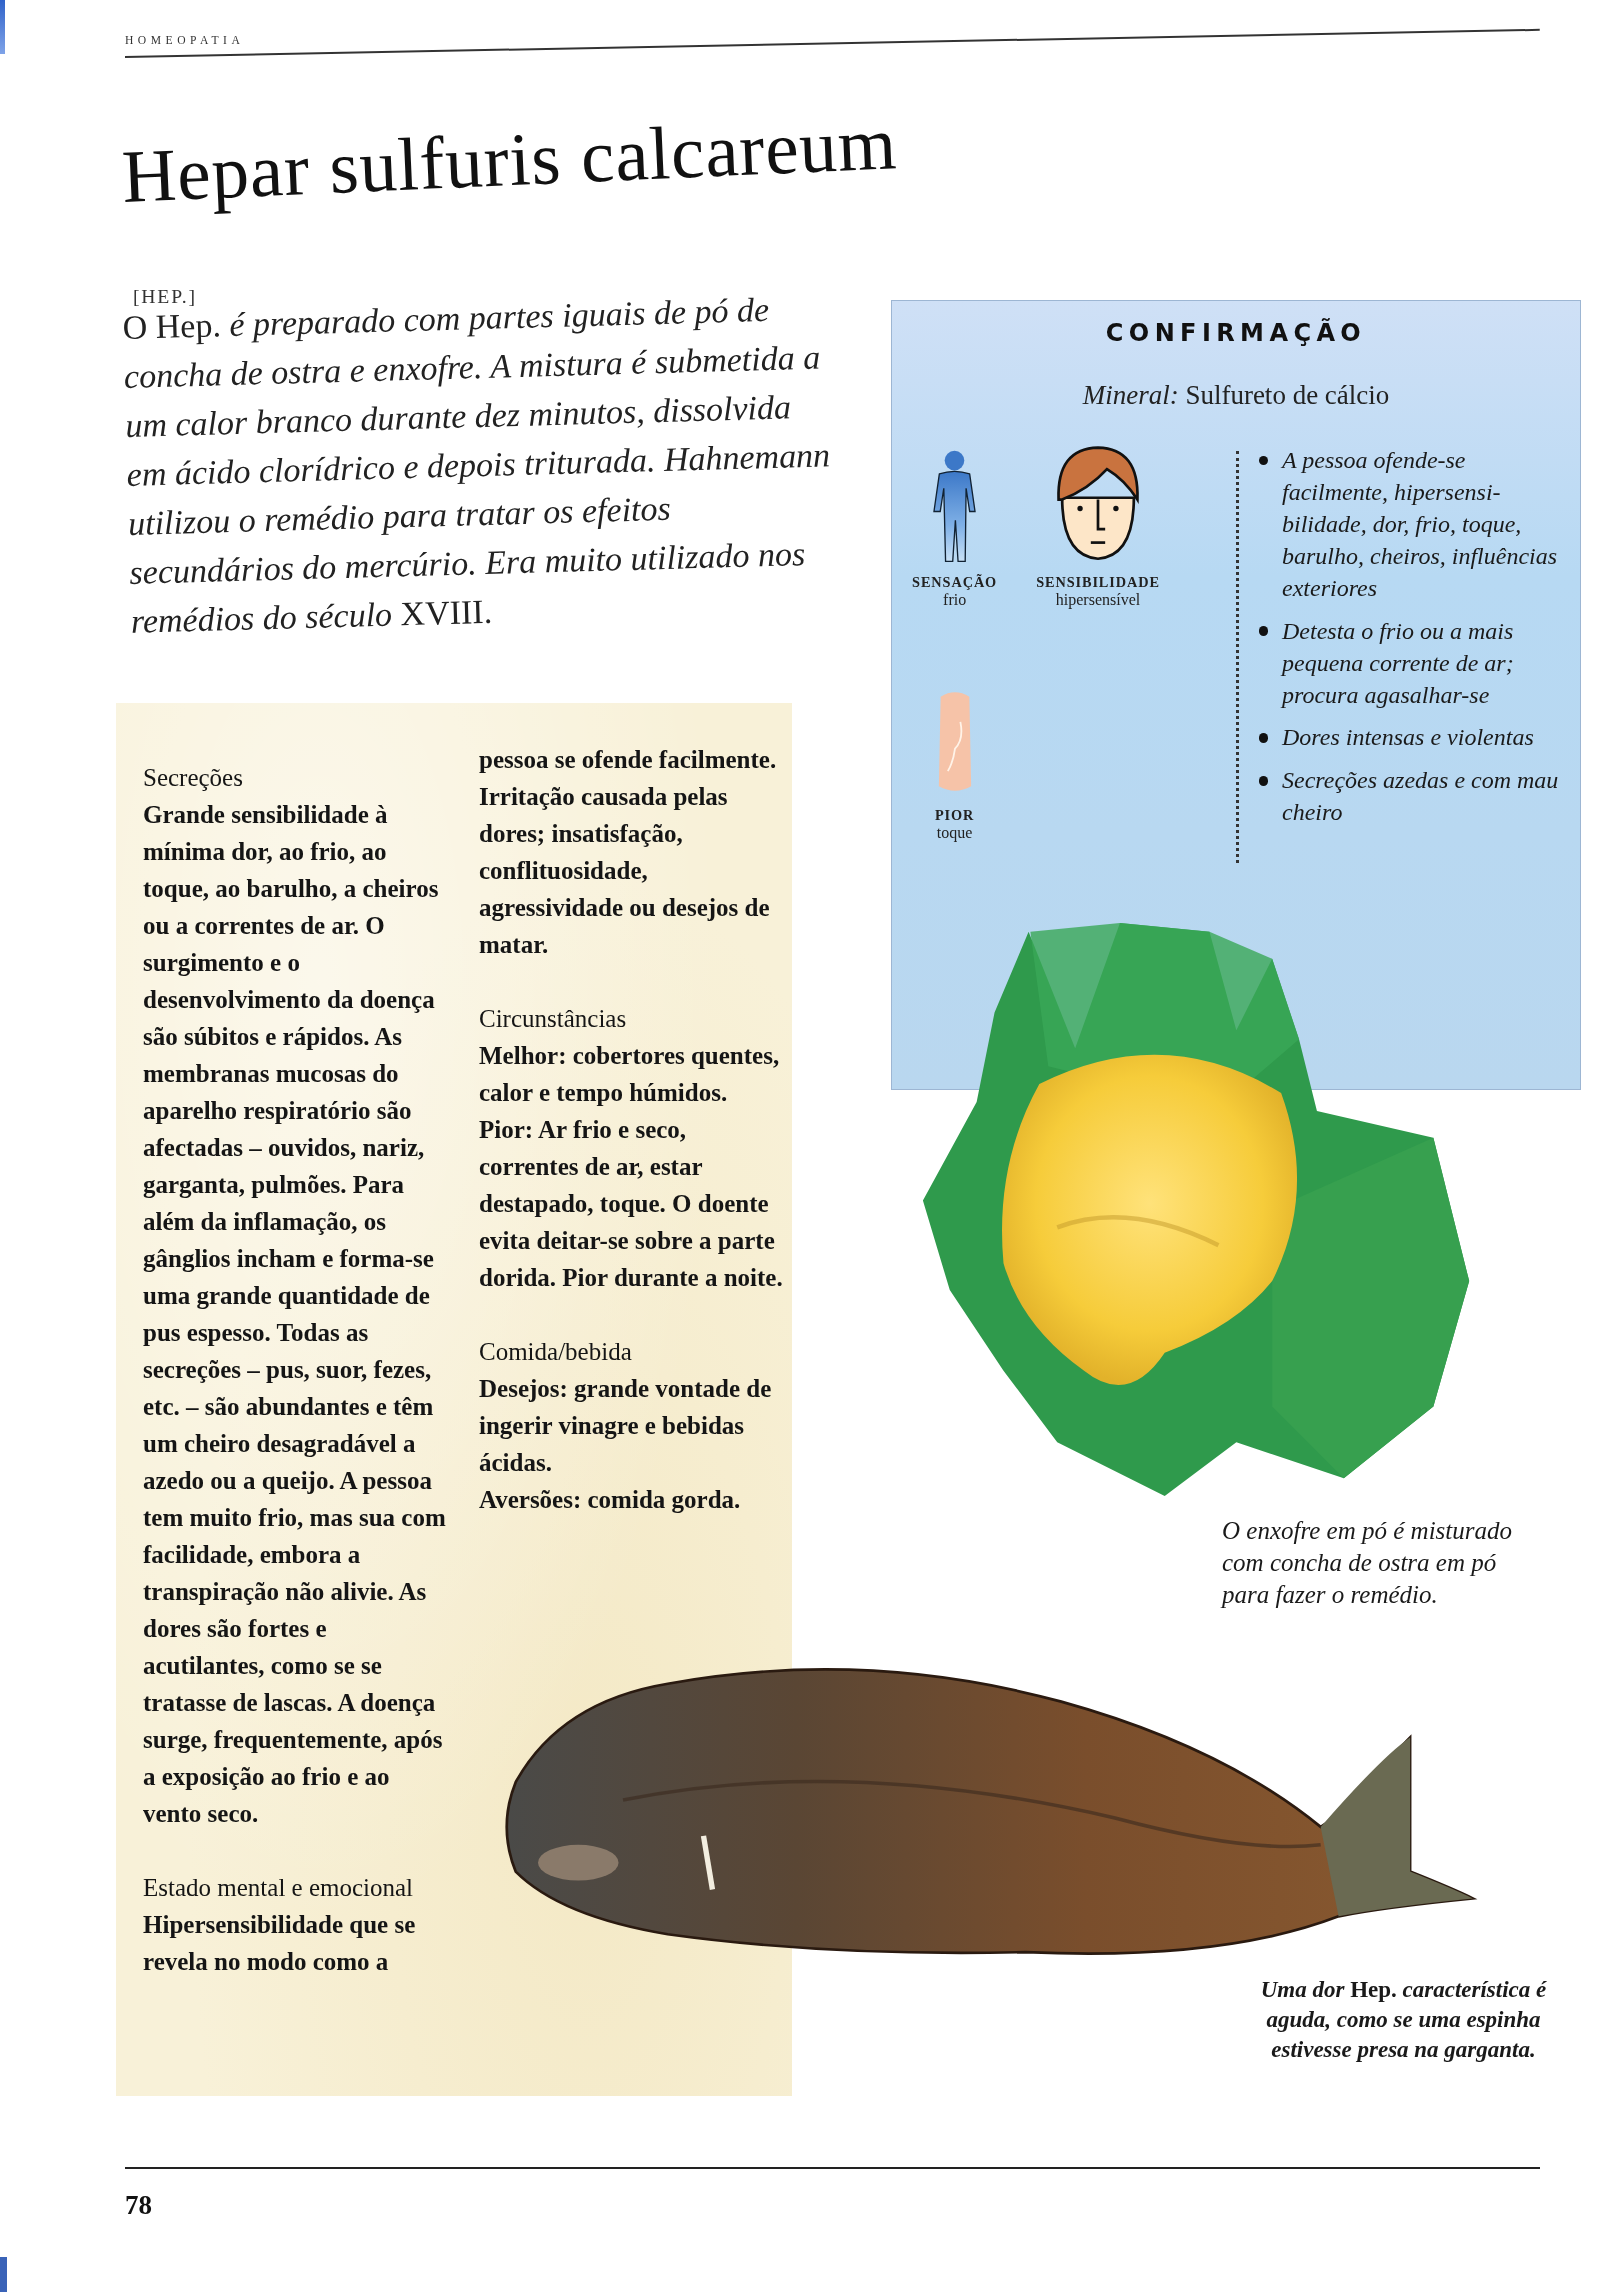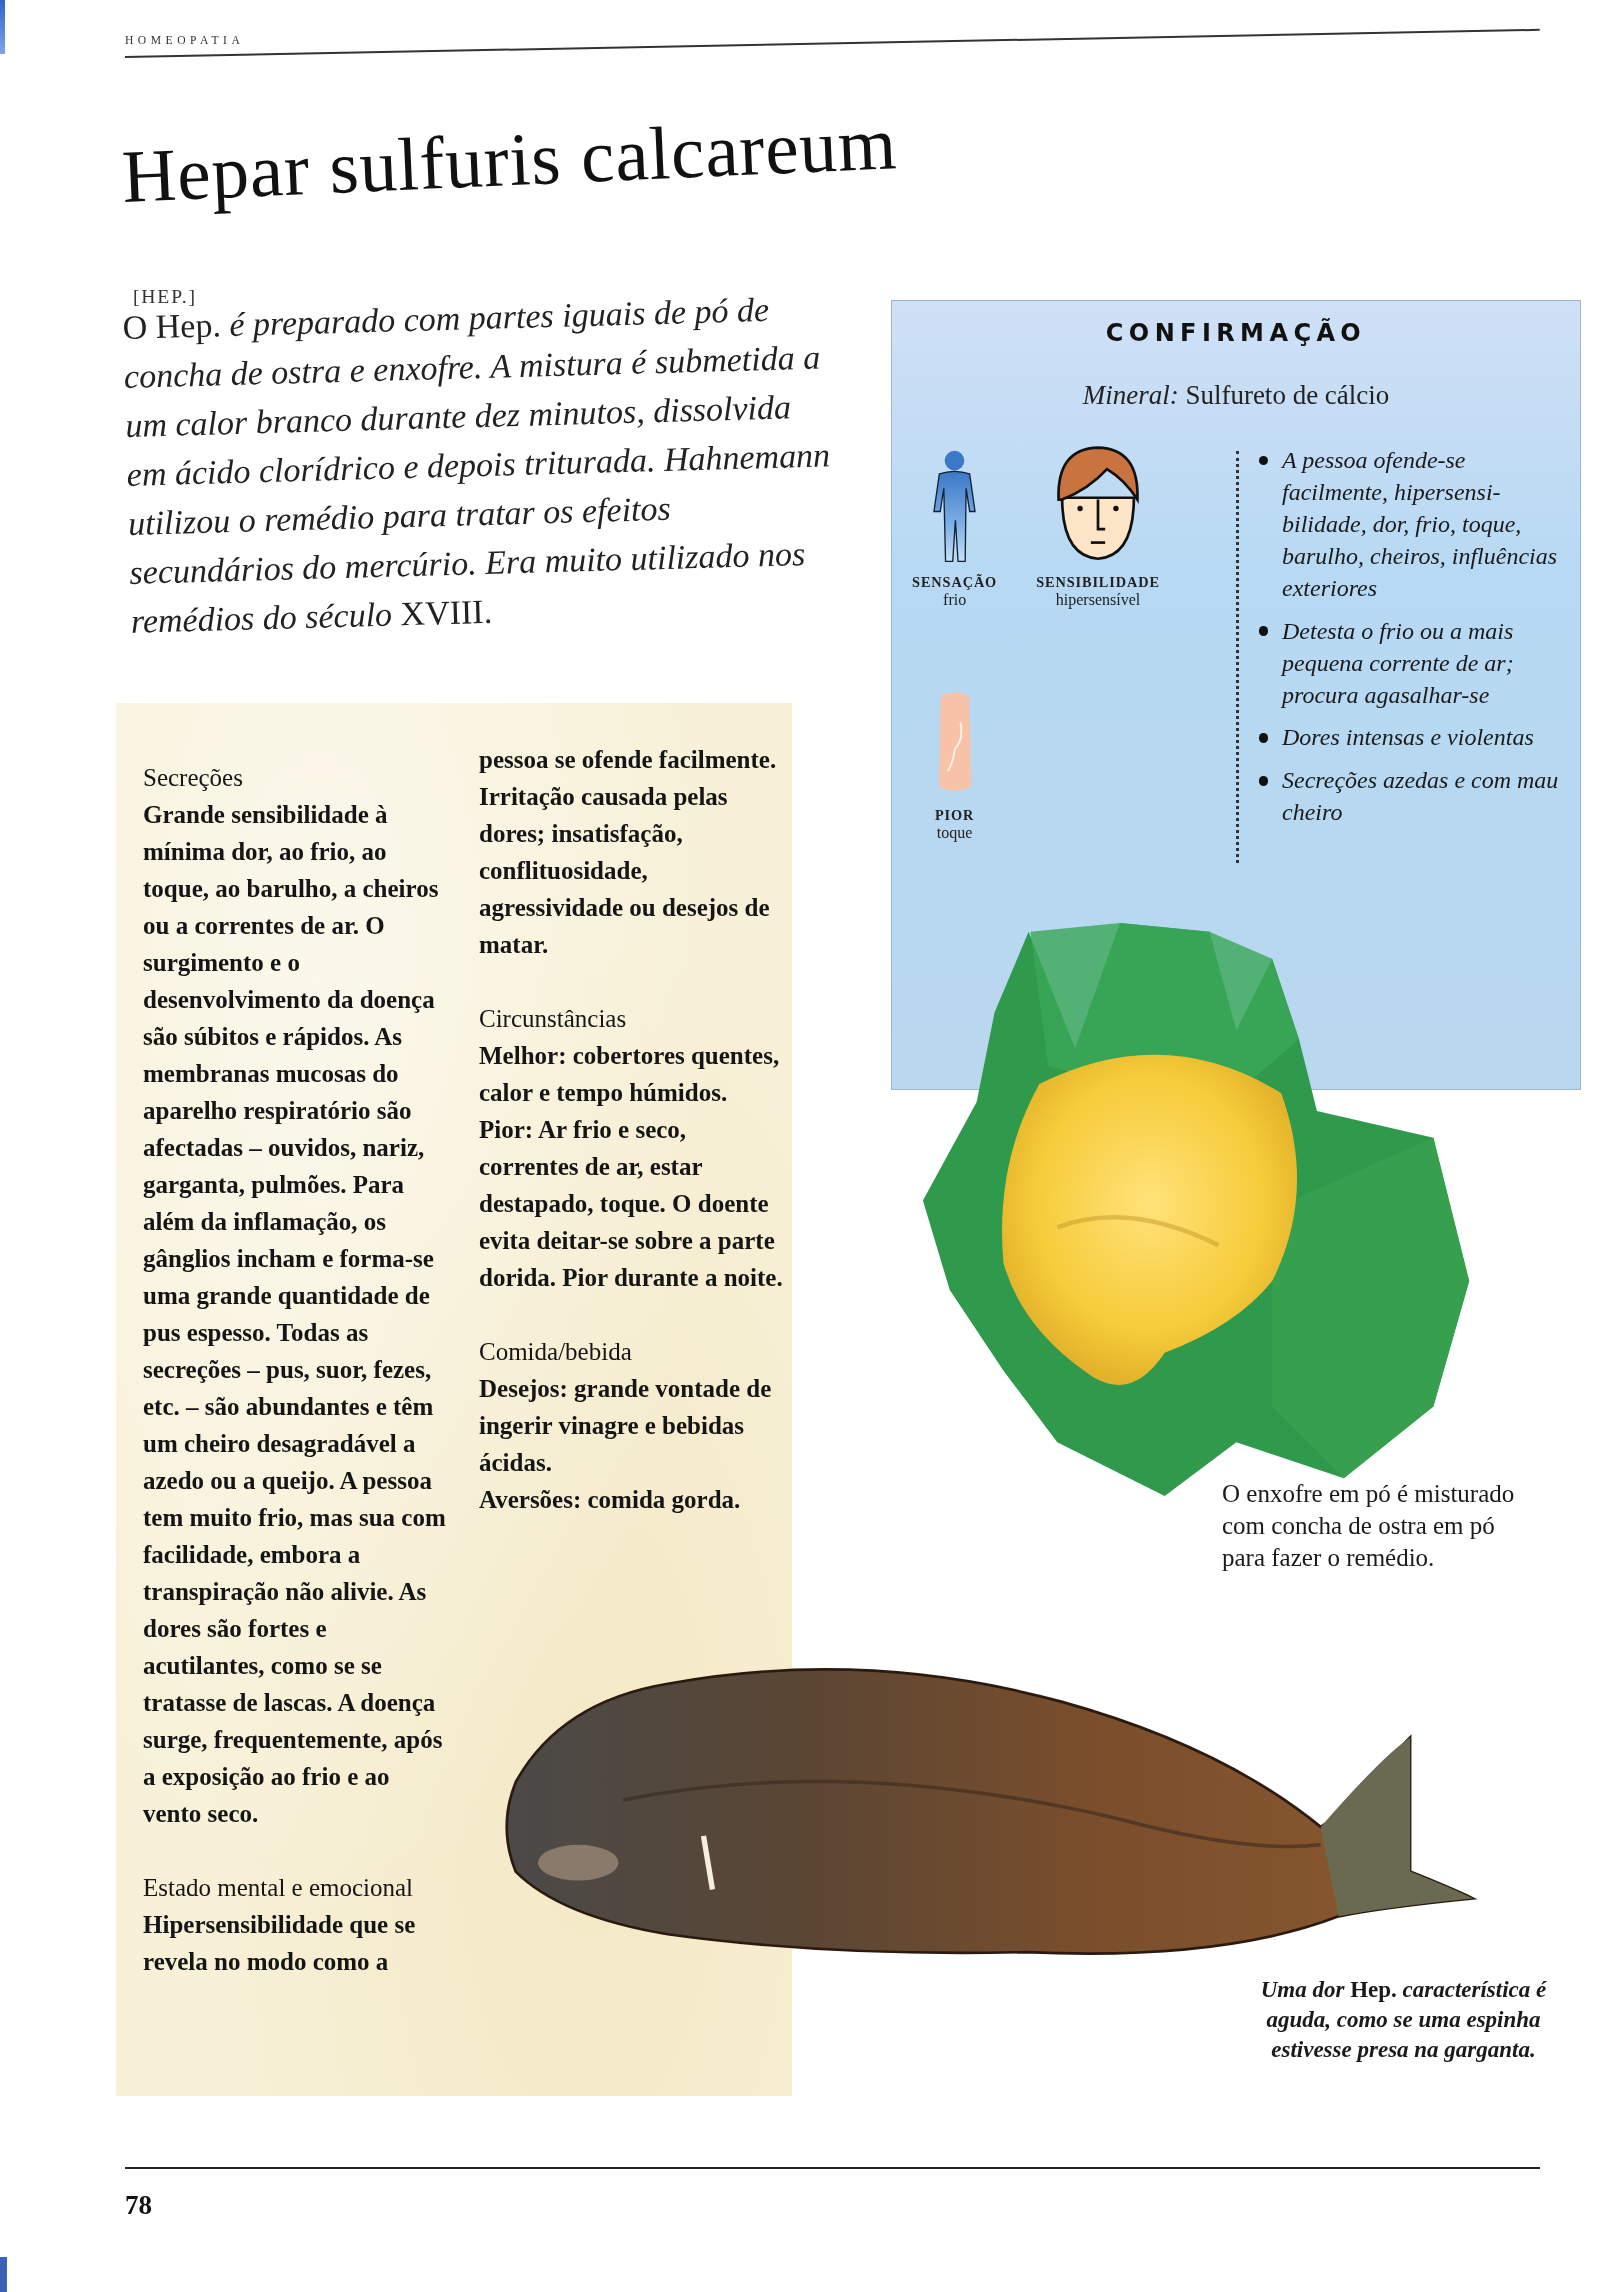--- a/index.html
+++ b/index.html
@@ -88,22 +88,22 @@
   .col p { margin: 0; }
   .col .gap { height: 37px; }
   .col-left { left: 27px; top: 56px; width: 304px; }
   .col-right { left: 363px; top: 38px; width: 304px; }
 
   
   .sulphur {
     position: absolute; left: 896px; top: 905px; width: 618px; height: 600px;
   }
   .caption1 {
-    position: absolute; left: 1222px; top: 1478px; width: 296px;
-    font-size: 25px; line-height: 32px; color: #1a1a1a;
+    position: absolute; left: 1222px; top: 1515px; width: 296px;
+    font-size: 25px; line-height: 32px; font-style: italic; color: #1a1a1a;
   }
   .fish { position: absolute; left: 488px; top: 1648px; width: 1075px; height: 322px; }
   .caption2 {
     position: absolute; left: 1249px; top: 1975px; width: 309px; text-align: center;
     font-size: 23px; line-height: 30px; font-style: italic; color: #1a1a1a; font-weight: bold;
   }
   .caption2 .upright { font-style: normal; }
 
   .rule-bottom {
     position: absolute; left: 125px; top: 2167px; width: 1415px; height: 1.8px; background: #222;

